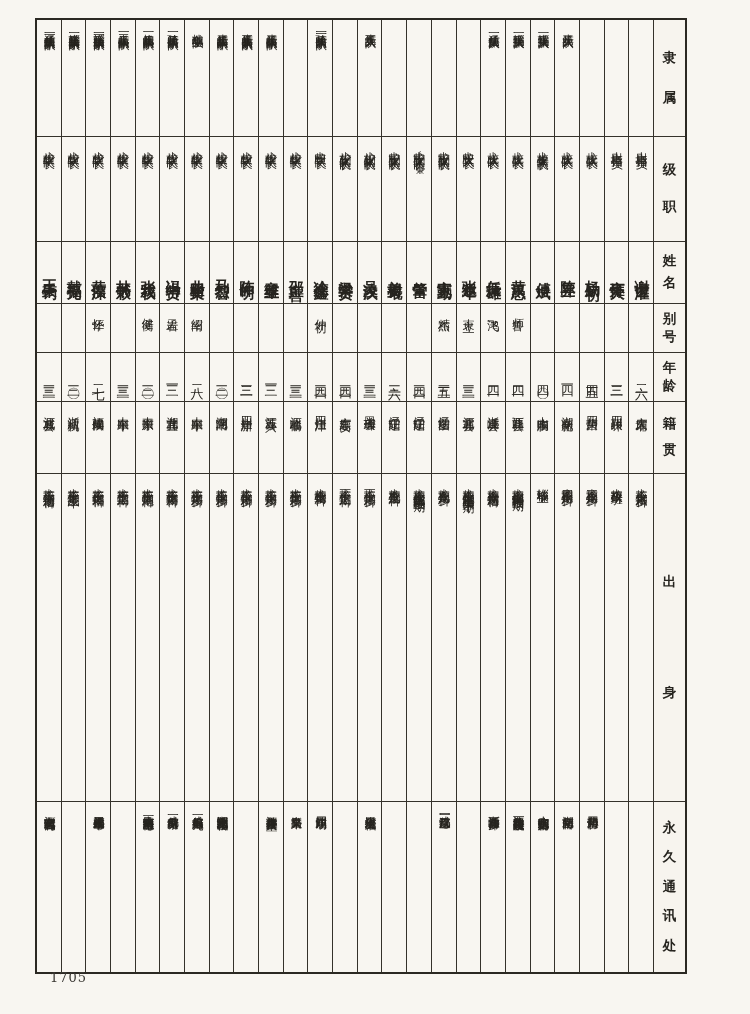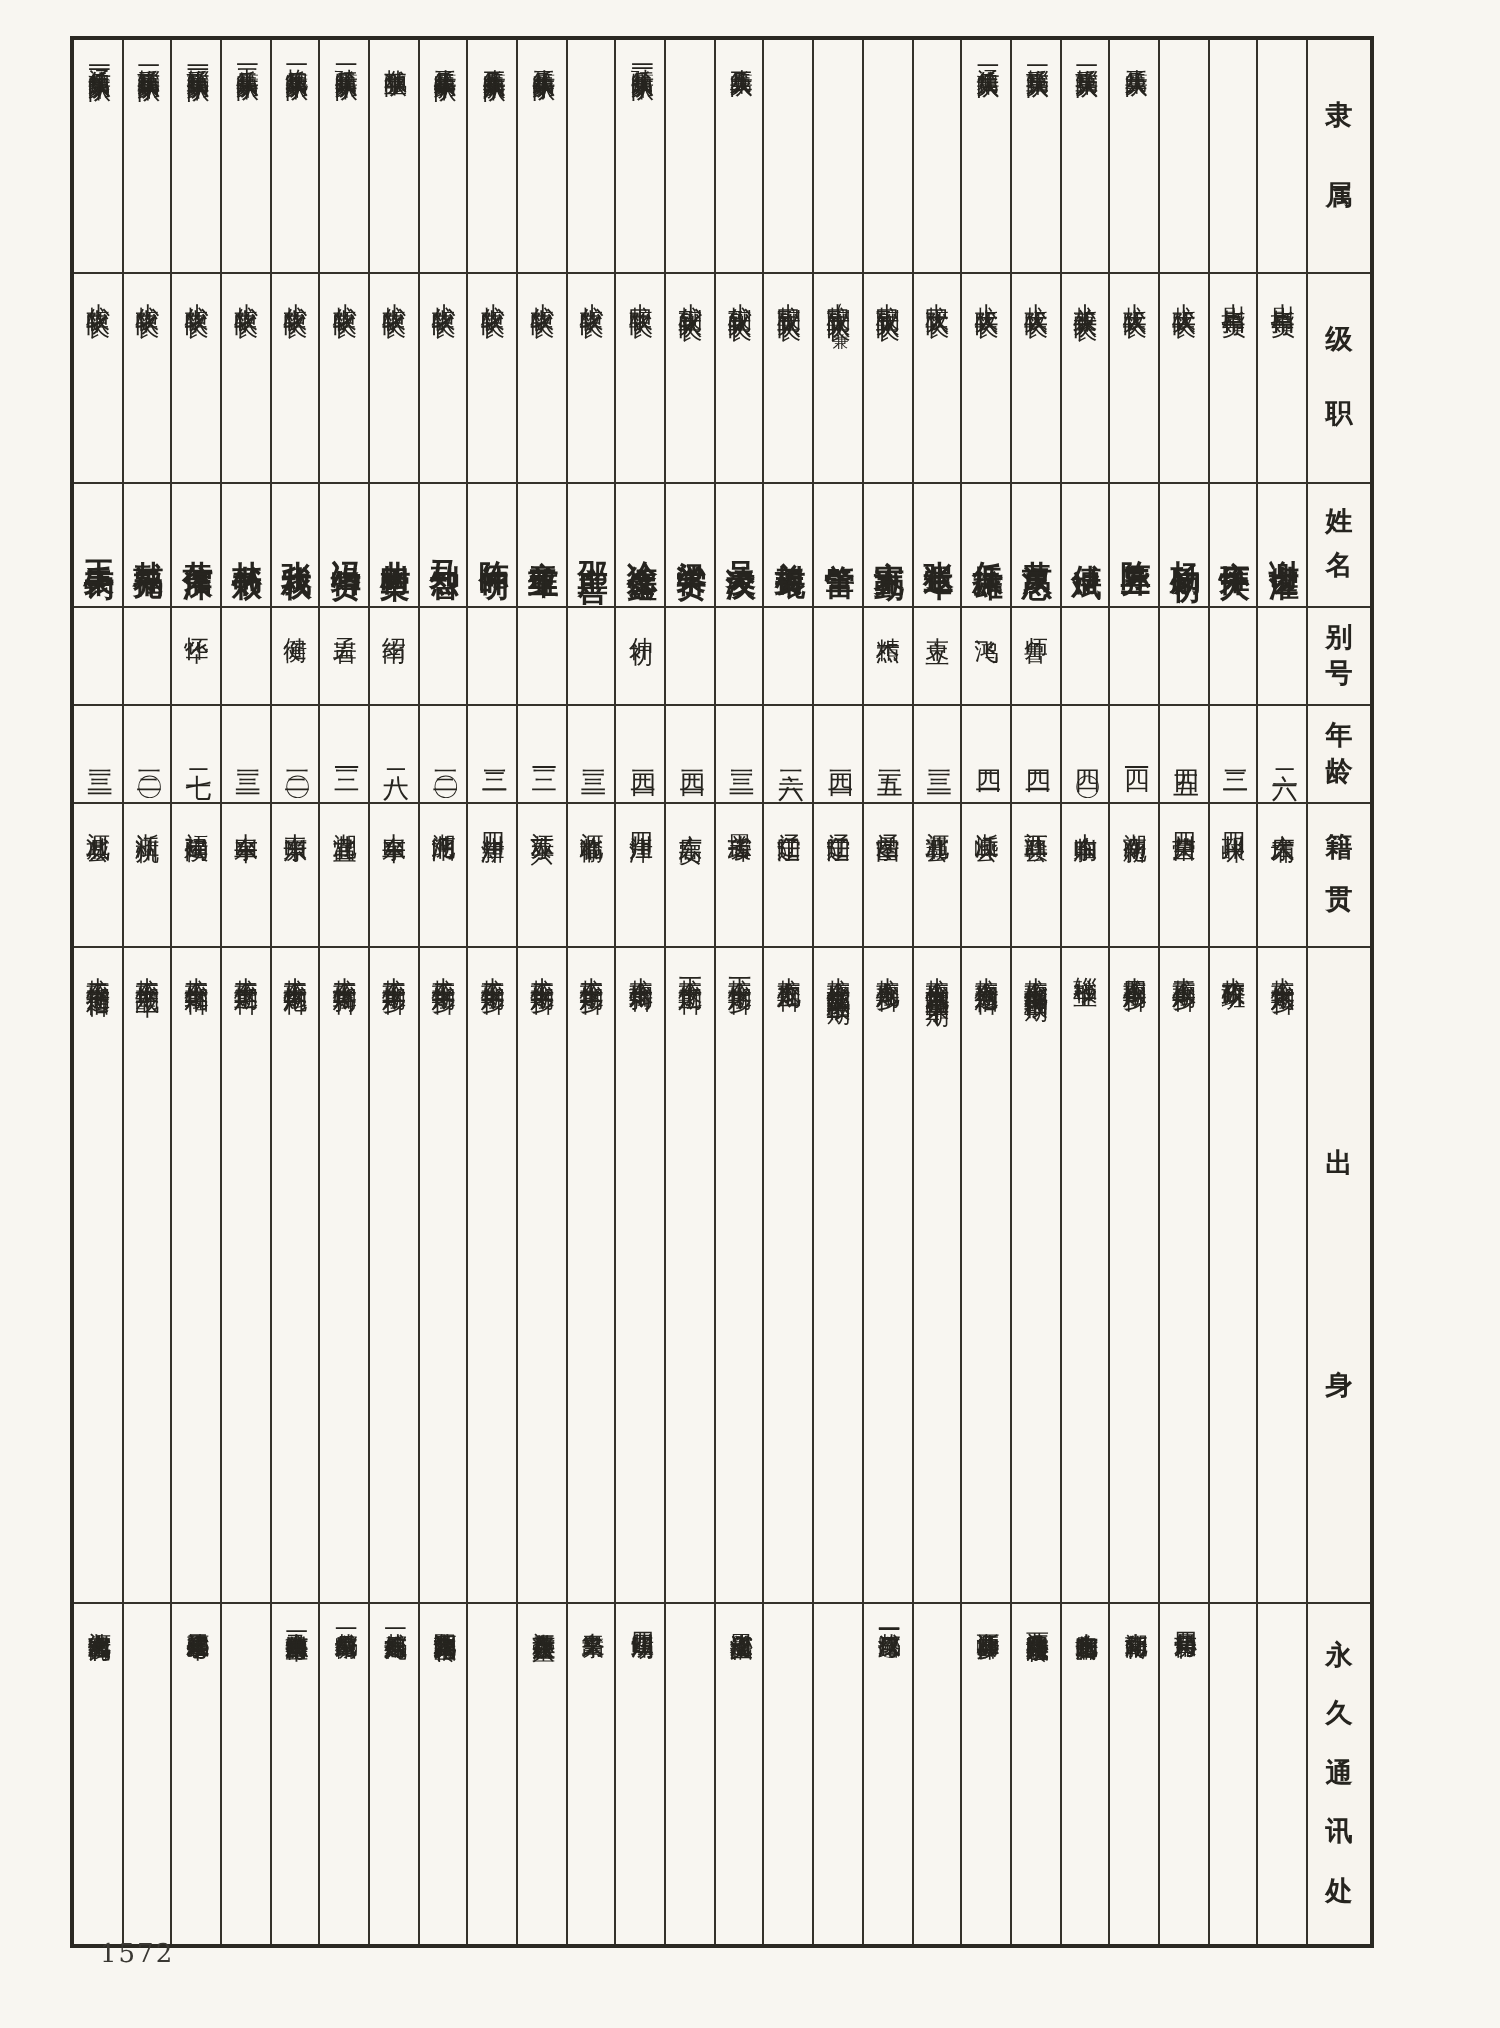--- a/index.html
+++ b/index.html
@@ -1145,14 +1145,14 @@
             </div>
           </td>
           <td>
             <div class="cell">
               <div class="v address">河北南宫七级镇高亮村</div>
             </div>
           </td>
         </tr>
       </tbody>
   </table>
-  <div class="pageno">1572</div>
+  <div class="pageno">1705</div>
 </div>
 
 </body></html>

